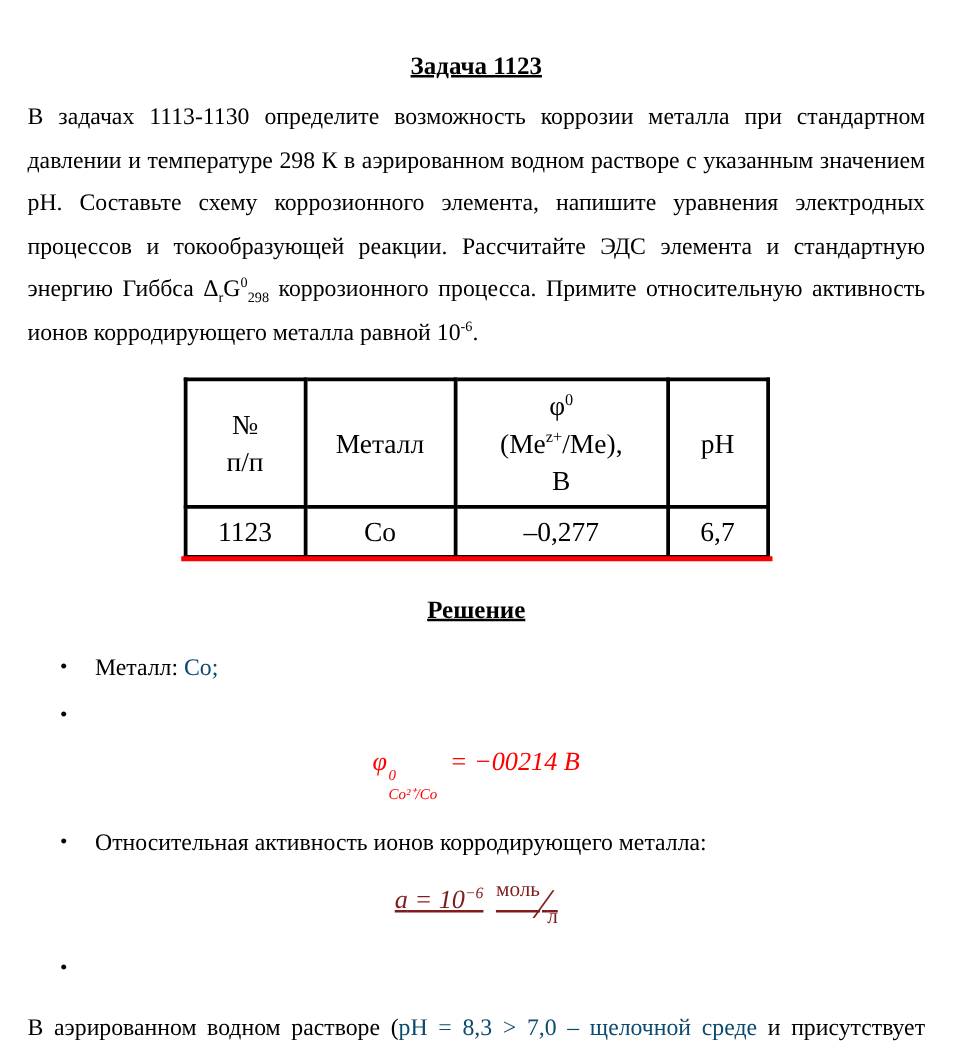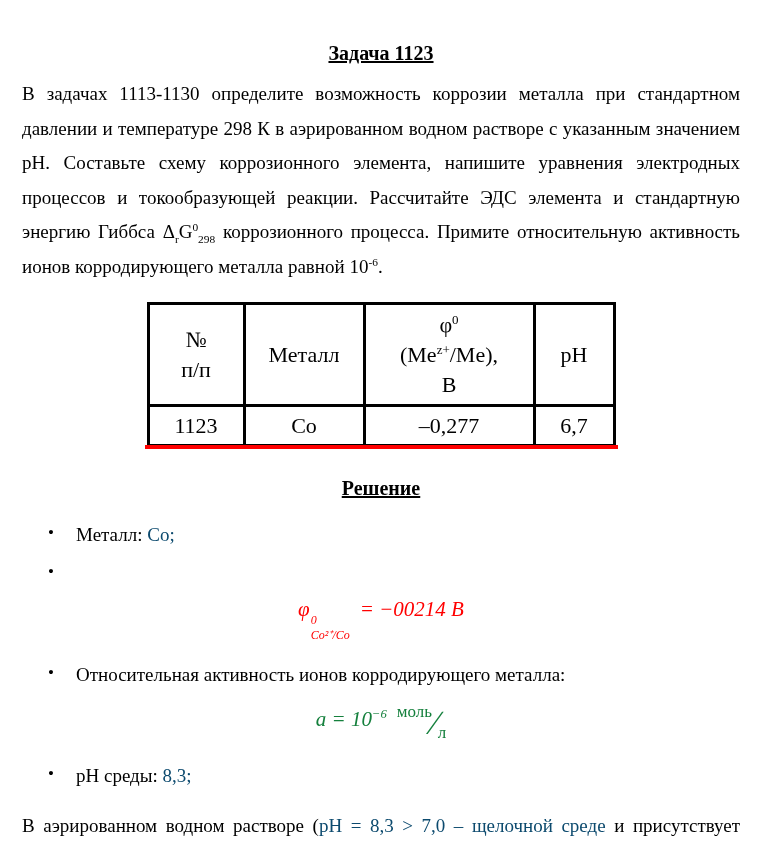--- a/index.html
+++ b/index.html
@@ -47,21 +47,21 @@
   }
   .dot { flex:0 0 28px; width:28px; font-size:17px; }
 
   .red  { color:#0c4a6e; }
 
   .formula {
     text-align:center; font-size:21px; font-style:italic;
     margin:10px 0 16px 0;
   }
   .f-red  { color:#ff0000; }
-  .f-blue { color:#15803d; }
+  .f-blue { color:#7f1d1d;text-decoration:underline; }
   .stack {
     display:inline-flex; flex-direction:column; align-items:flex-start;
     font-size:12px; line-height:1.2; vertical-align:-8px; margin:0 6px 0 1px;
   }
   .rhs { margin-left:4px; }
   .frac { margin-left:10px; font-style:normal; }
   .frac-num { vertical-align:9px; font-size:17px; }
   .frac-slash { font-size:34px; font-style:italic; vertical-align:-8px; line-height:0; }
   .frac-den { vertical-align:-12px; font-size:17px; }
 
@@ -124,18 +124,17 @@
     <span class="dot">•</span>
     <span>Относительная активность ионов корродирующего металла:</span>
   </div>
 
   <div class="formula f-blue">
     <span>a</span><span> = 10</span><span class="sup">−6</span><span class="frac"><span class="frac-num">моль</span><span class="frac-slash">∕</span><span class="frac-den">л</span></span>
   </div>
 
   <div class="bullet">
     <span class="dot">•</span>
-    <span><span>pH среды: </span><span class="red">8,3;</span></span>
   </div>
 
   <p class="para footer-para"><span>В аэрированном водном растворе (</span><span class="red">pH = 8,3 &gt; 7,0 –  щелочной среде</span><span> и присутствует кислород растворенный) протекает коррозия с </span><span class="bold-darkred">кислородной деполяризацией</span></p>
 
 </div>
 
 </body></html>

